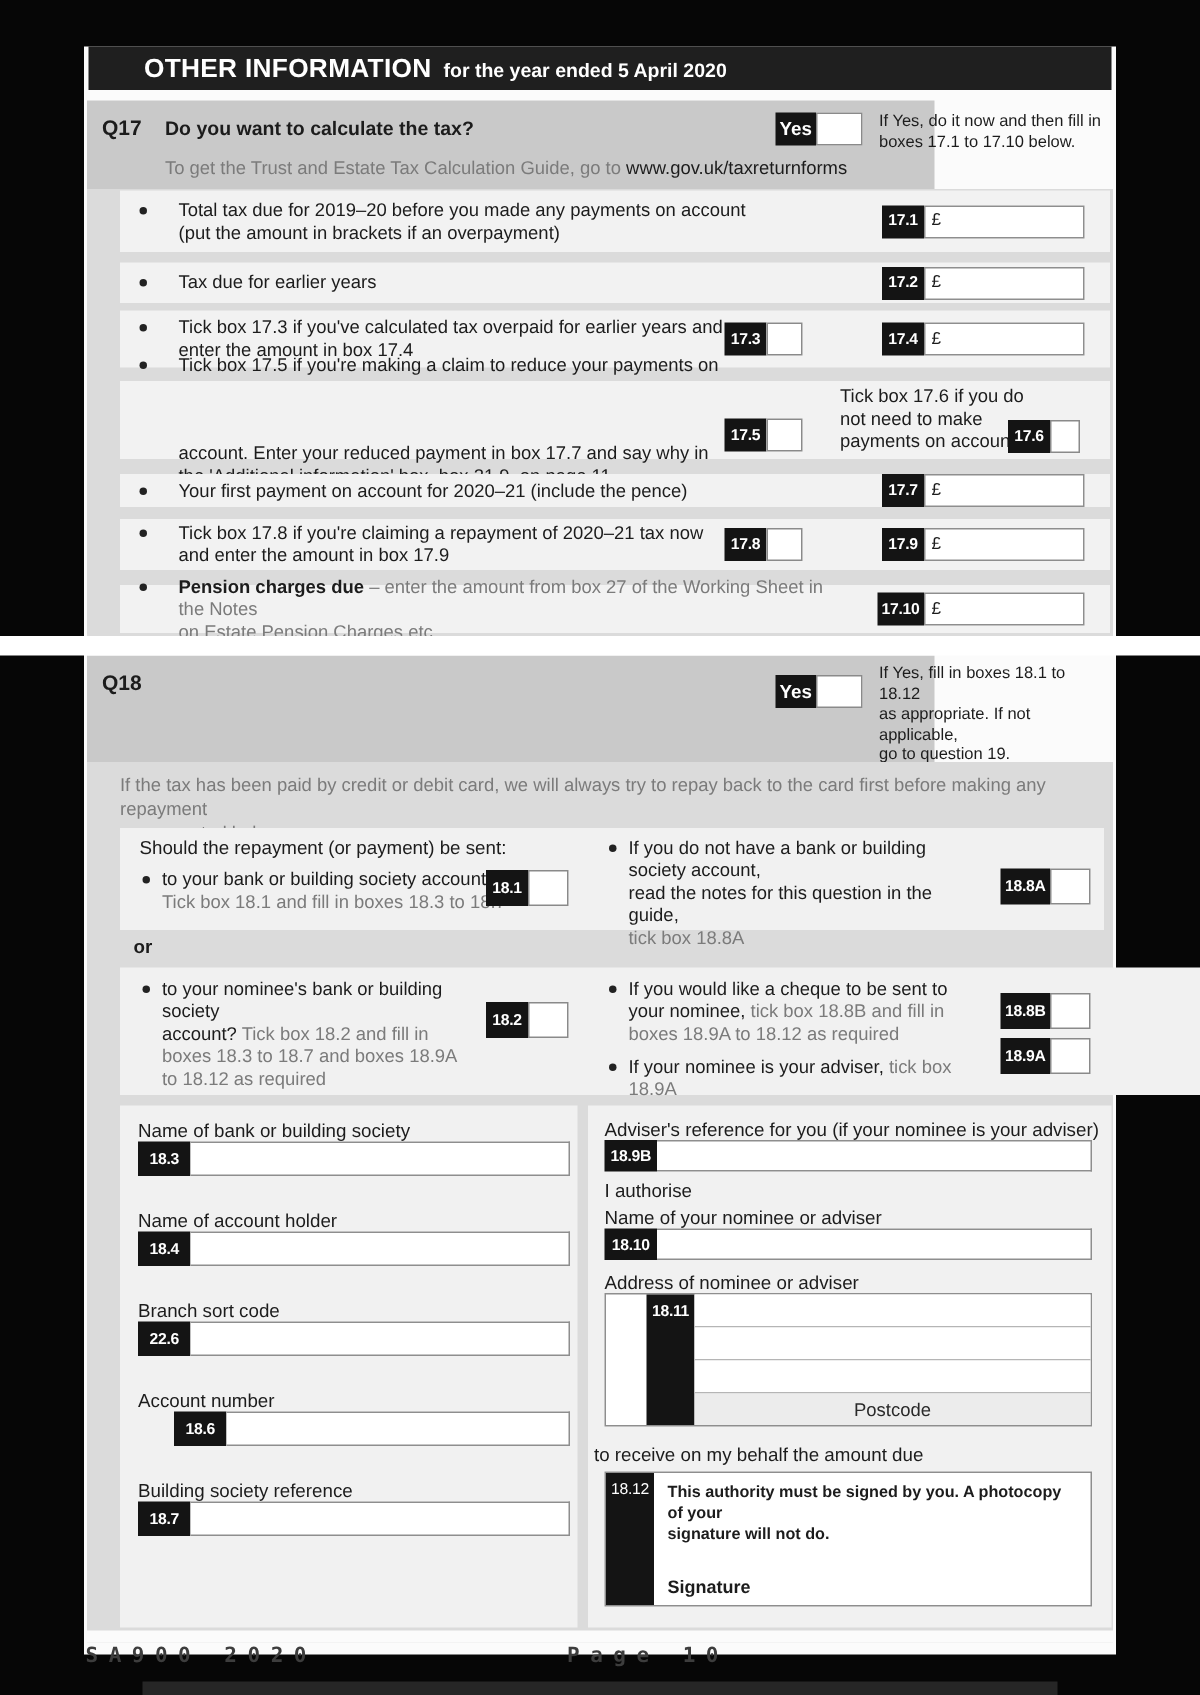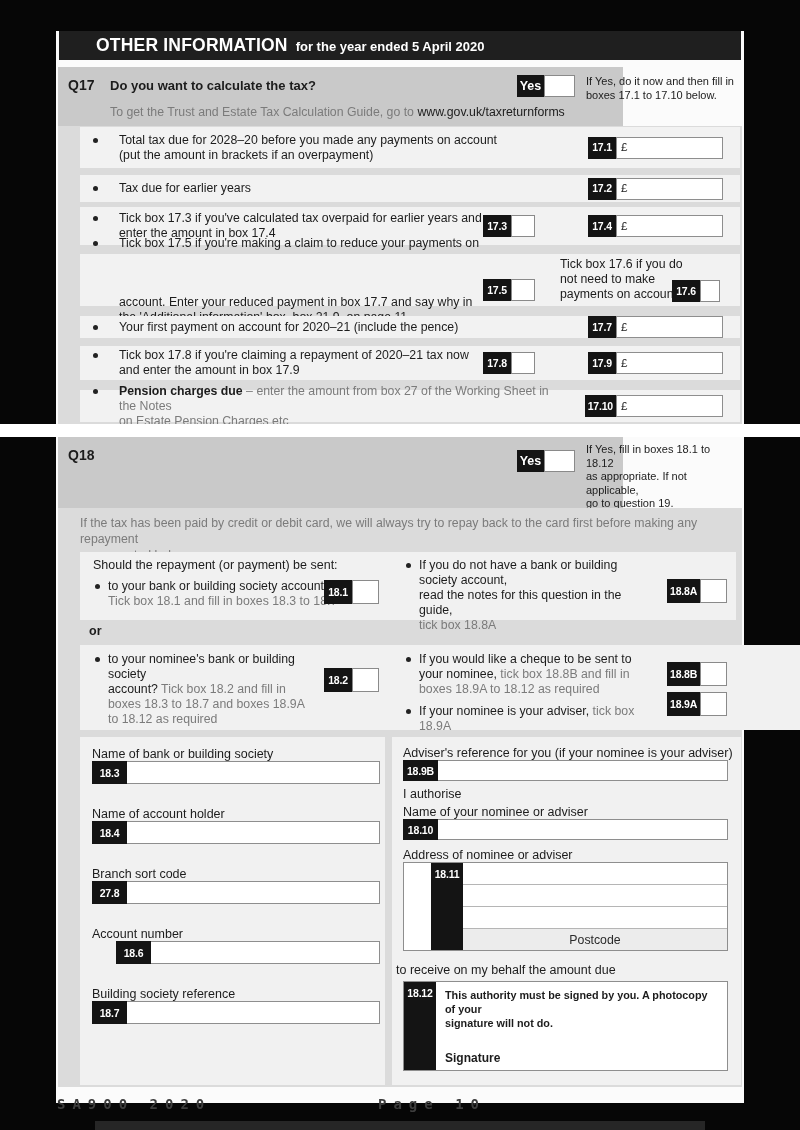--- a/index.html
+++ b/index.html
@@ -96,21 +96,21 @@
           border:1px solid #8e8e8e; background:#fff; }
   .addr .tagcol { width:32px; background:#141414; color:#fff; font-weight:bold; font-size:10.5px;
                   display:flex; justify-content:center; align-items:flex-start; padding-top:5px; letter-spacing:-.2px;margin-left:27px; }
   .addr .rows { flex:1; display:flex; flex-direction:column; }
   .addr .arow { height:22px; border-bottom:1px solid #b5b5b5; background:#fff; }
   .addr .pcrow { flex:1; background:#ececec; display:flex; align-items:center; justify-content:center;
                  font-size:12.3px; color:#2a2a2a; }
   #receive-text { position:absolute; left:4px; top:226px; font-size:12.5px; }
   .auth { position:absolute; left:11px; top:244px; width:325px; height:90px; display:flex;
           border:1px solid #8e8e8e; background:#fff; }
-  .auth .tagcol { width:32px; background:#141414; color:#fff; font-weight:bold; font-size:10.5px;
+  .auth .tagcol { width:32px; background:#141414; color:#fff; font-weight:normal; font-size:10.5px;
                   display:flex; justify-content:center; align-items:flex-start; padding-top:5px; letter-spacing:-.2px; }
   .auth .content { flex:1; padding:6px 18px 5px 9px; display:flex; flex-direction:column; justify-content:space-between; }
   .auth .atext { font-weight:bold; font-size:10.8px; line-height:14px; }
   .auth .sig { font-weight:bold; font-size:12px; }
 
   
   #white-band { left:0; top:424px; width:800px; height:13px; background:#fff; }
   #page-bottom { left:0; bottom:0; width:100%; height:8px; background:#fbfbfb; }
 
   
@@ -141,21 +141,21 @@
       </div>
       <div class="q-note" style="top:8px;">
         <div>If Yes, do it now and then fill in</div>
         <div>boxes 17.1 to 17.10 below.</div>
       </div>
     </div>
 
     <div class="q-body" id="q17-body">
 
       <div class="strip" id="s1">
-        <div class="btext"><span class="blt"></span><span>Total tax due for 2028–20 before you made any payments on account</span></div>
+        <div class="btext"><span class="blt"></span><span>Total tax due for 2019–20 before you made any payments on account</span></div>
         <div class="btext">(put the amount in brackets if an overpayment)</div>
         <div class="amount">
           <span class="tag">17.1</span>
           <span class="field">
               <span>£</span>
             </span>
         </div>
       </div>
 
       <div class="strip" id="s2">
@@ -317,21 +317,21 @@
           <span class="tag">18.3</span>
             <span class="line"></span>
         </div>
         <div class="f-label" style="top:70px;">Name of account holder</div>
         <div class="input bank-input" style="top:84px;">
           <span class="tag">18.4</span>
             <span class="line"></span>
         </div>
         <div class="f-label" style="top:130px;">Branch sort code</div>
         <div class="input bank-input" style="top:144px;">
-          <span class="tag">27.8</span>
+          <span class="tag">22.6</span>
             <span class="line"></span>
         </div>
         <div class="f-label" style="top:190px;">Account number</div>
         <div class="input bank-input" style="top:204px;padding-left:24px;">
           <span class="tag">18.6</span>
             <span class="line"></span>
         </div>
         <div class="f-label" style="top:250px;">Building society reference</div>
         <div class="input bank-input" style="top:264px;">
           <span class="tag">18.7</span>

